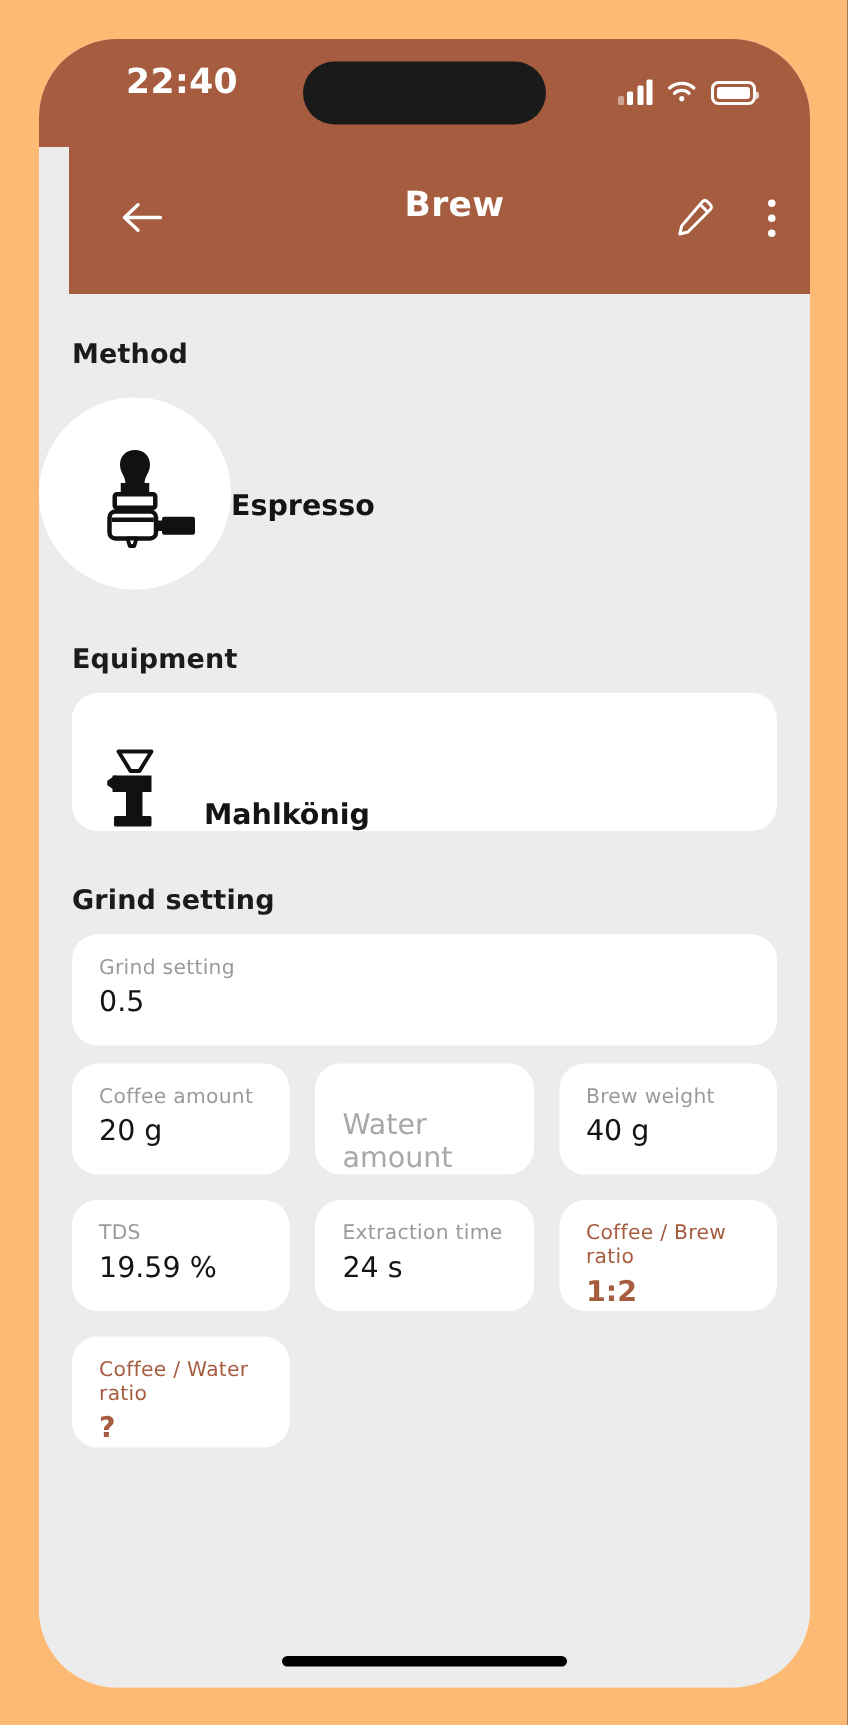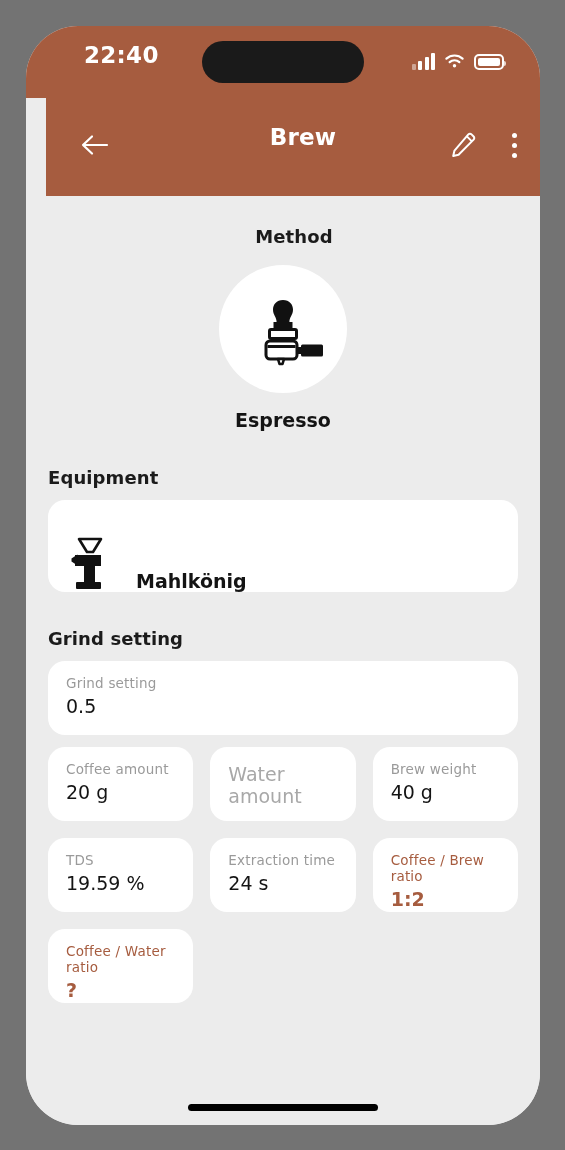--- a/index.html
+++ b/index.html
@@ -14,21 +14,21 @@
     font-family: "DejaVu Sans", sans-serif;
     -webkit-font-smoothing: antialiased;
   }
 
   
   .phone {
     position: absolute;
     left: 0; top: 0;
     width: 565px;
     height: 1150px;
-    background: #737373;
+    background: #fdba74;
   }
   .screen {
     position: absolute;
     left: 26px;
     top: 26px;
     width: 514px;
     height: 1099px;
     border-radius: 52px;
     overflow: hidden;
     background: #ececec;
@@ -158,29 +158,29 @@
     overflow: hidden;
   }
   .section-title {
     margin: 0;
     padding: 0 0 0 22px;
     font-size: 18px;
     font-weight: bold;
     color: #1b1b1b;
     letter-spacing: .1px;
   }
-  .mt-method    { padding-top: 30px; text-align: center; }
+  .mt-method    { padding-top: 30px; }
   .mt-equipment { padding-top: 36px; }
   .mt-grind     { padding-top: 36px; }
   .mt-process   { padding-top: 34px; }
 
   
   .method-wrap {
     display: flex;
-    flex-direction: column;
+    flex-direction: row;
     align-items: center;
     padding-top: 18px;
   }
   .method-circle {
     width: 128px;
     height: 128px;
     border-radius: 50%;
     background: #fff;
     display: flex;
     align-items: center;
@@ -224,21 +224,21 @@
   .field-value {
     font-size: 19px;
     color: #141414;
     margin-top: 4px;
   }
   .field-card.accent .field-label { color: var(--accent); }
   .field-card.accent .field-value { color: var(--accent); font-weight: bold; }
 
   .field-card.empty {
     display: flex;
-    align-items: center;
+    align-items: flex-end;
     padding-top: 1px;
   }
   .field-placeholder {
     font-size: 19px;
     color: #a8a8a8;
   }
 
   .grind-card {
     margin: 12px 22px 0 22px;
     height: 74px;

